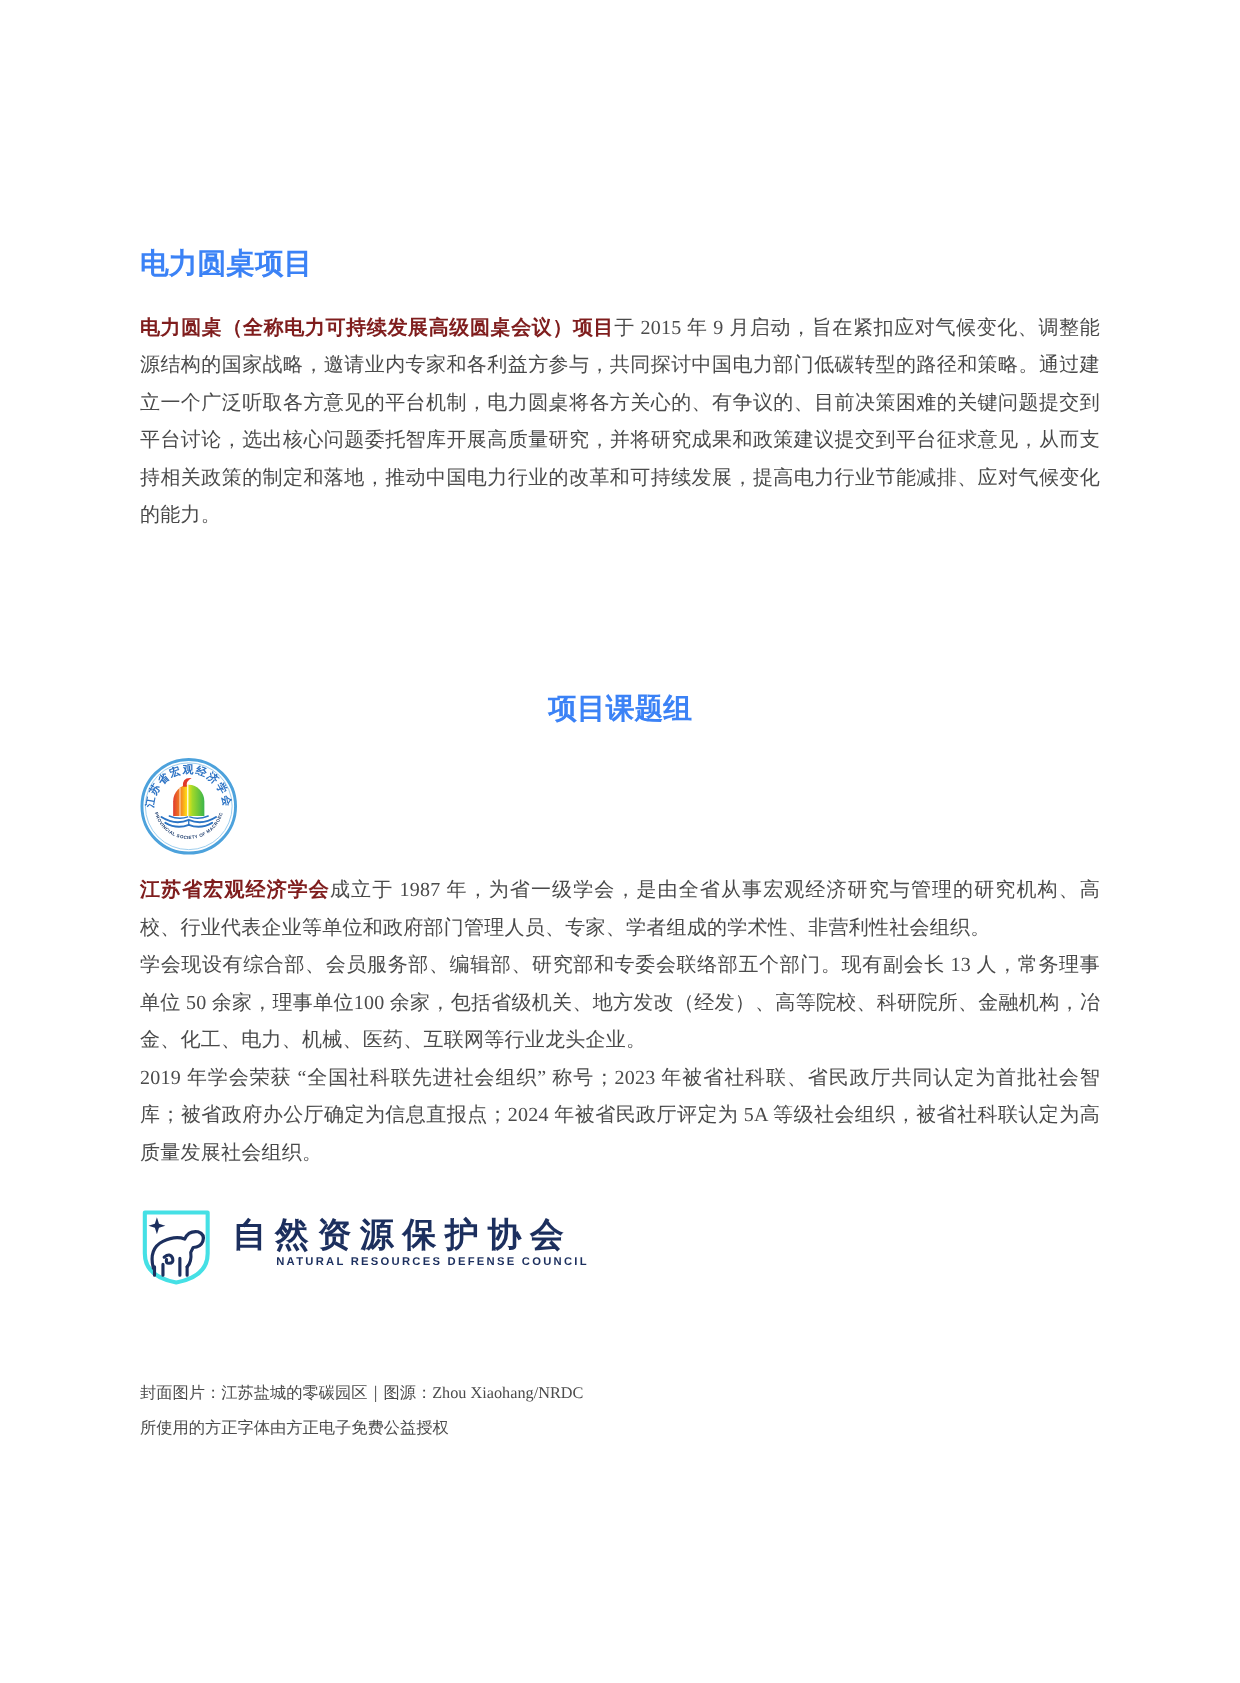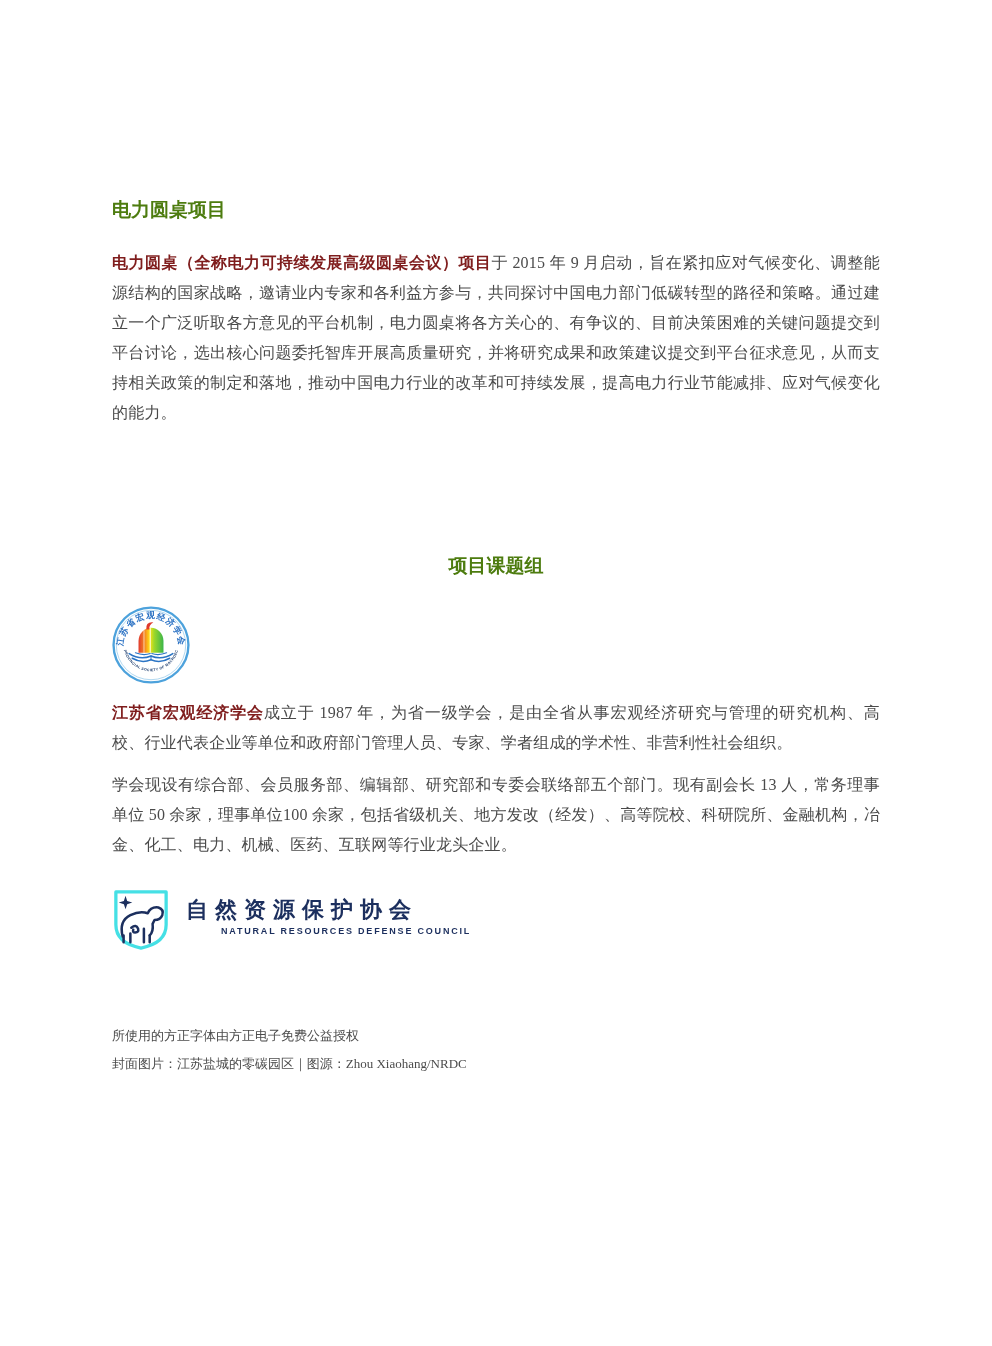--- a/index.html
+++ b/index.html
@@ -9,63 +9,63 @@
     width: 992px;
     height: 1346px;
     background: #ffffff;
     overflow: hidden;
     font-family: "Liberation Serif", "DejaVu Serif", serif;
   }
   .content {
     padding: 0 112px;
   }
   h1.sec-title, h2.sec-title {
-    font-family: Liberation Mono, monospace;
-    font-size: 19px;
+    font-family: Liberation Serif, serif;
+    font-size: 23px;
     font-weight: 700;
-    color: #4d7c0f;
+    color: #3b82f6;
     line-height: 30px;
   }
   h1.sec-title { margin-top: 196px; }
   h2.sec-title { margin-top: 124px; text-align: center; }
   p.para {
     margin-top: 22px;
     font-size: 16px;
     line-height: 30px;
     color: #4A4A4A;
     text-align: justify;
     letter-spacing: 0.2px;
   }
   p.para strong {
     font-family: "Liberation Sans", "DejaVu Sans", sans-serif;
     font-weight: 700;
     color: #7f1d1d;
   }
   .para-group { margin-top: 14px; }
-  .para-group p.para { margin-top: 12px; }
+  .para-group p.para { margin-top: 0; }
   .jsmes-logo {
     margin-top: 24px;
     width: 78px;
     height: 78px;
   }
   .nrdc-logo { margin-top: 28px; }
   .nrdc-wordmark {
     font-family: "Liberation Sans", "DejaVu Sans", sans-serif;
     font-size: 15px;
     font-weight: 800;
     letter-spacing: 3px;
     color: #1C2F5E;
     line-height: 16px;
   }
   .nrdc-row { display: flex; align-items: flex-start; margin-top: 2px; }
   .nrdc-shield { width: 58px; height: 64px; flex: 0 0 auto; }
   .nrdc-names { margin-left: 16px; margin-top: 10px; }
   .nrdc-cn {
     font-family: "Liberation Sans", "DejaVu Sans", sans-serif;
-    font-size: 22px;
+    font-size: 27px;
     font-weight: 800;
     letter-spacing: 7px;
     color: #1C2F5E;
     line-height: 24px;
   }
   .nrdc-en {
     font-family: "Liberation Sans", "DejaVu Sans", sans-serif;
     font-size: 9px;
     font-weight: 700;
     letter-spacing: 1.8px;
@@ -127,20 +127,21 @@
             <path d="M26,67 Q38,74 50,69 Q62,74 74,67"></path>
             <path d="M30,60 Q40,64 49,61 M51,61 Q60,64 70,60" stroke-width="1.4"></path>
             <path d="M50,64 V69" stroke-width="1.4"></path>
           </g>
         </svg>
       </div>
 
       <div class="para-group">
         <p class="para"><strong>江苏省宏观经济学会</strong><span>成立于 1987 年，为省一级学会，是由全省从事宏观经济研究与管理的研究机构、高校、行业代表企业等单位和政府部门管理人员、专家、学者组成的学术性、非营利性社会组织。</span></p>
         <p class="para"><span>学会现设有综合部、会员服务部、编辑部、研究部和专委会联络部五个部门。现有副会长 13 人，常务理事单位 50 余家，理事单位100 余家，包括省级机关、地方发改（经发）、高等院校、科研院所、金融机构，冶金、化工、电力、机械、医药、互联网等行业龙头企业。</span></p>
+        <p class="para"><span>2019 年学会荣获 “全国社科联先进社会组织” 称号；2023 年被省社科联、省民政厅共同认定为首批社会智库；被省政府办公厅确定为信息直报点；2024 年被省民政厅评定为 5A 等级社会组织，被省社科联认定为高质量发展社会组织。</span></p>
       </div>
 
       <div class="nrdc-logo">
         <div class="nrdc-row">
           <svg class="nrdc-shield" viewBox="0 0 60 66">
             <path d="M4,4 H56 V38 Q56,57 30,62 Q4,57 4,38 Z" fill="none" stroke="#45E0E5" stroke-width="3.4" stroke-linejoin="round"></path>
             <path d="M14,8 L15.7,13.3 L21,15 L15.7,16.7 L14,22 L12.3,16.7 L7,15 L12.3,13.3 Z" fill="#1C2F5E"></path>
             <g fill="none" stroke="#1C2F5E" stroke-width="2.6" stroke-linecap="round" stroke-linejoin="round">
               <path d="M11,50 Q7,34 19,28 Q29,23 37,26 Q40,19 48,20 Q54,22 52,28 Q50,33 44,33 L42,37 Q43,45 39,49"></path>
               <path d="M39,49 V56 M33,42 V56"></path>
@@ -151,18 +152,18 @@
           <div class="nrdc-names">
             <div class="nrdc-cn">自然资源保护协会</div>
             <div class="nrdc-en">NATURAL RESOURCES DEFENSE COUNCIL</div>
           </div>
         </div>
       </div>
 
     </section>
 
     <footer class="footer">
+      <div>封面图片：江苏盐城的零碳园区｜图源：Zhou Xiaohang/NRDC</div>
       <div>所使用的方正字体由方正电子免费公益授权</div>
-      <div>封面图片：江苏盐城的零碳园区｜图源：Zhou Xiaohang/NRDC</div>
     </footer>
 
   </main>
 </div>
 
 </body></html>

